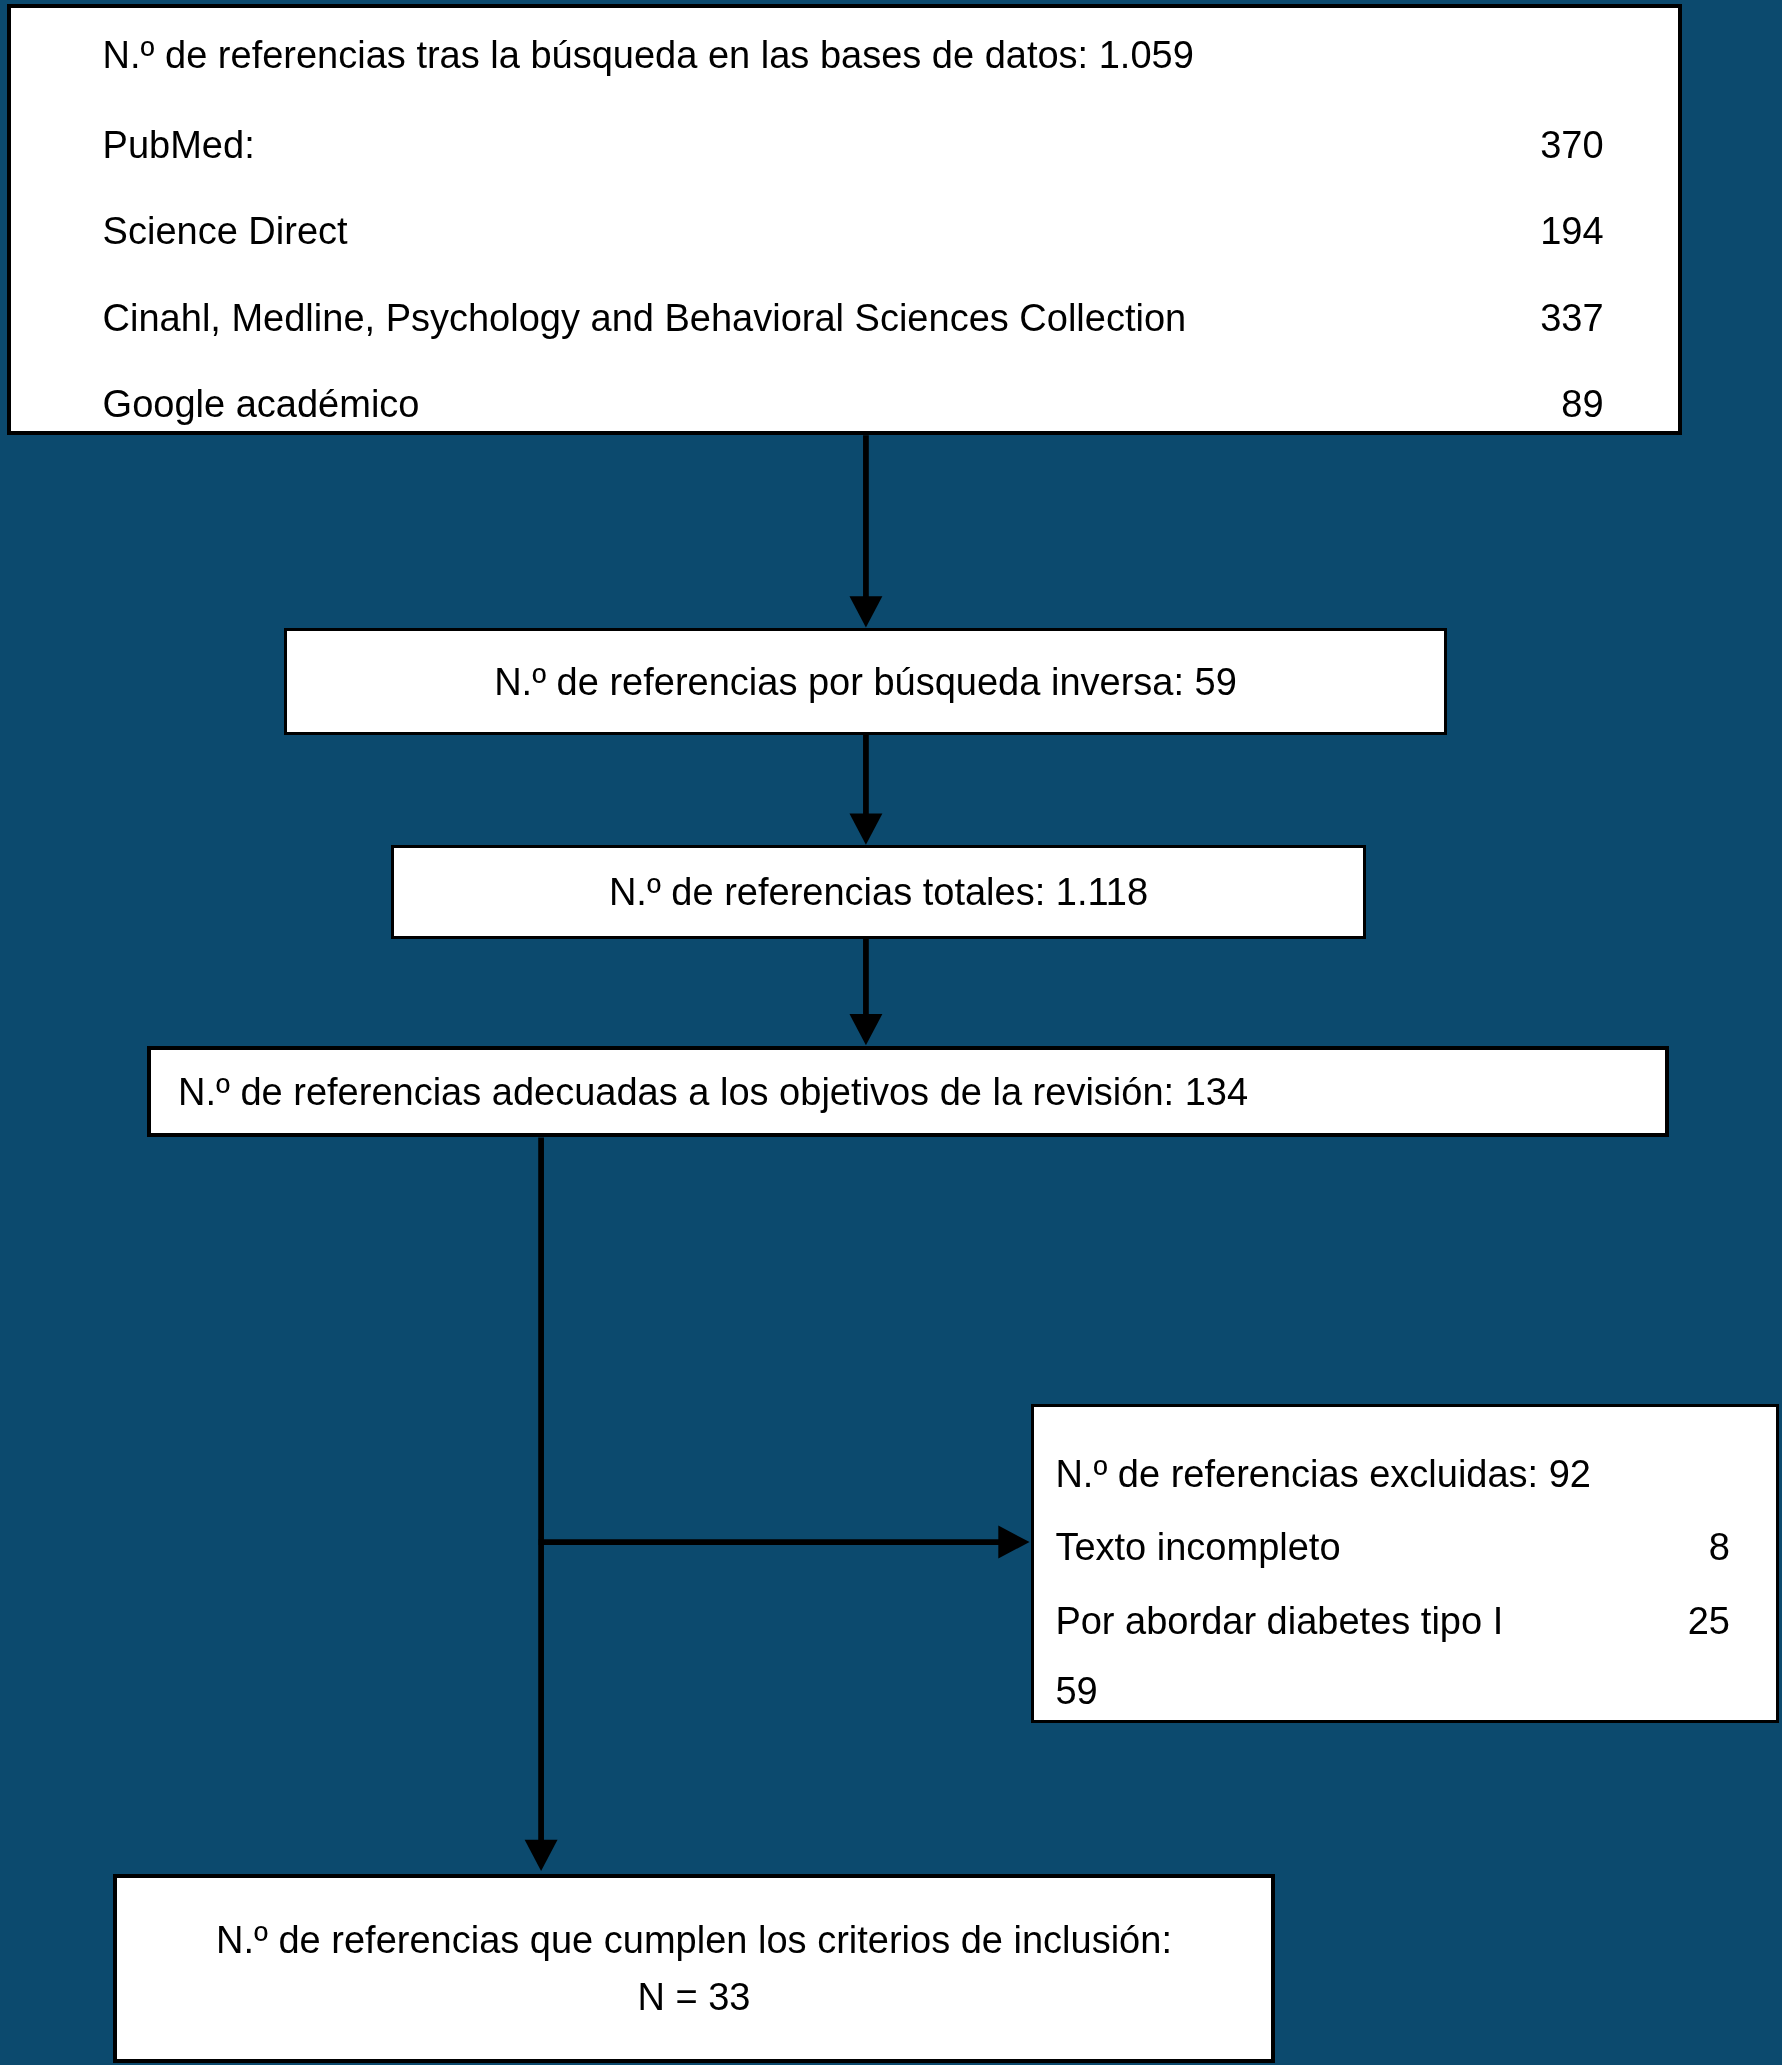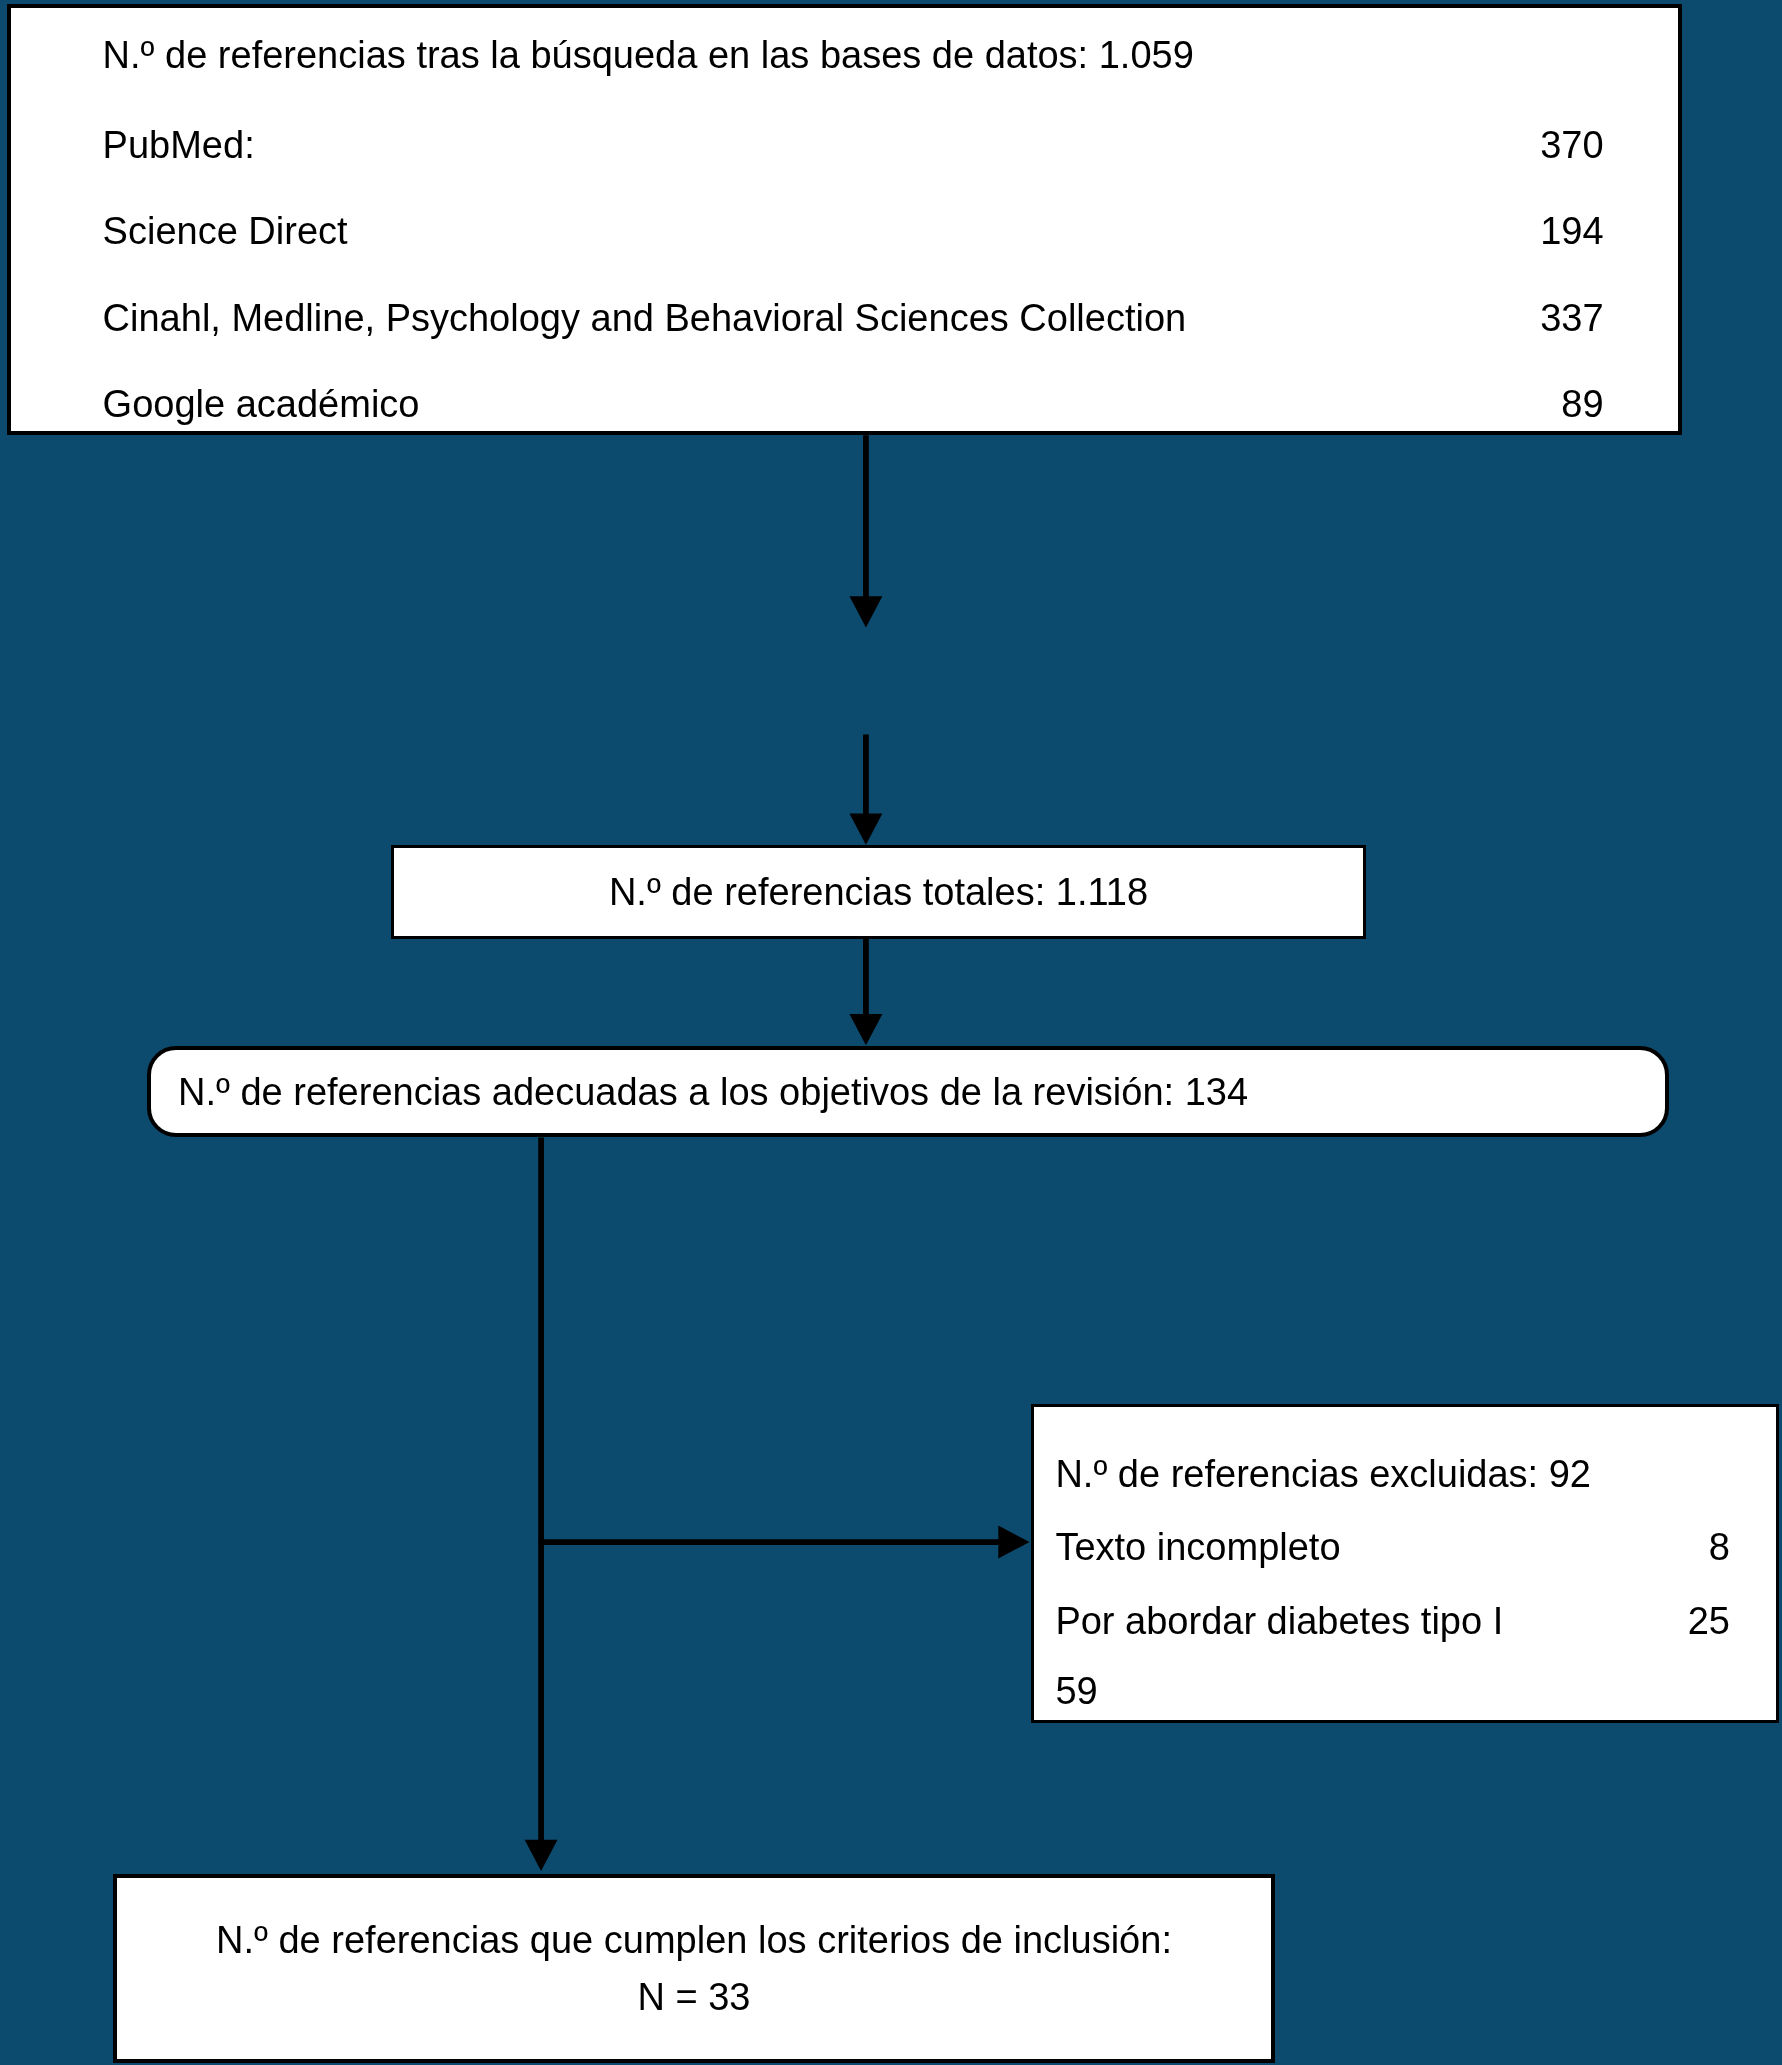--- a/index.html
+++ b/index.html
@@ -105,26 +105,29 @@
     <div class="abs row-split" style="left:92px; right:74px; top:288px;">
       <span>Cinahl, Medline, Psychology and Behavioral Sciences Collection</span>
       <span>337</span>
     </div>
     <div class="abs row-split" style="left:92px; right:74px; top:374px;">
       <span>Google académico</span>
       <span>89</span>
     </div>
   </div>
 
+  <div class="box thin flex-center" style="left:284px; top:628px; width:1163px; height:107px;">
+    <span>N.º de referencias por búsqueda inversa: 59</span>
+  </div>
 
   <div class="box thin flex-center" style="left:391px; top:845px; width:975px; height:94px;">
     <span>N.º de referencias totales: 1.118</span>
   </div>
 
-  <div class="box flex-left" style="left:147px; top:1046px; width:1522px; height:91px; padding-left:27px;border-radius:29px;">
+  <div class="box flex-left" style="left:147px; top:1046px; width:1522px; height:91px; padding-left:27px;">
     <span>N.º de referencias adecuadas a los objetivos de la revisión: 134</span>
   </div>
 
   <div class="box thin" style="left:1031px; top:1404px; width:748px; height:319px;">
     <div class="abs" style="left:21.4px; right:46px; top:45px;">N.º de referencias excluidas: 92</div>
     <div class="abs row-split" style="left:21.4px; right:46px; top:118px;">
       <span>Texto incompleto</span>
       <span>8</span>
     </div>
     <div class="abs row-split" style="left:21.4px; right:46px; top:192px;">

